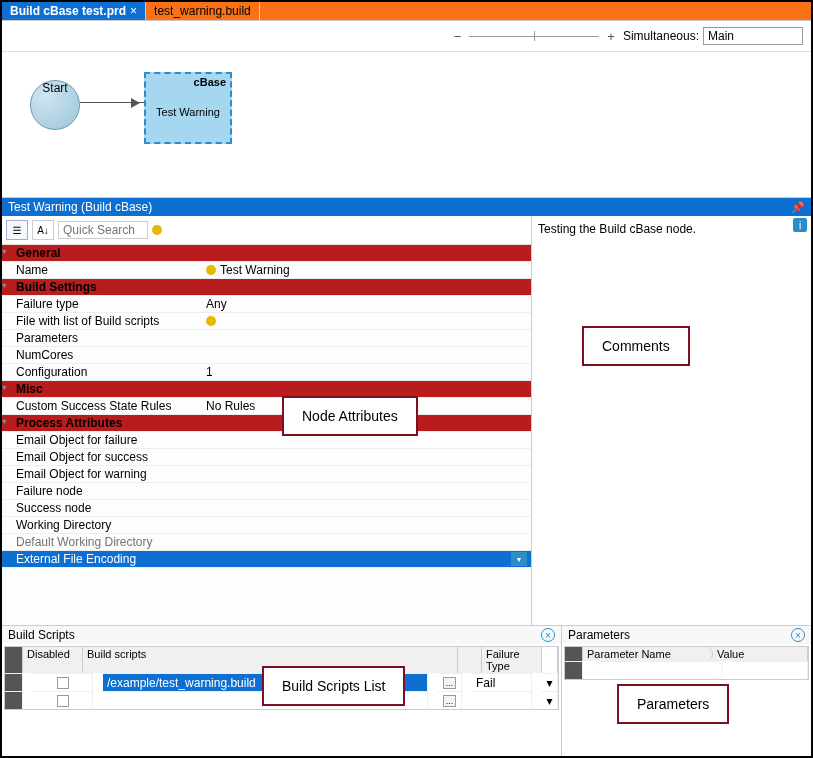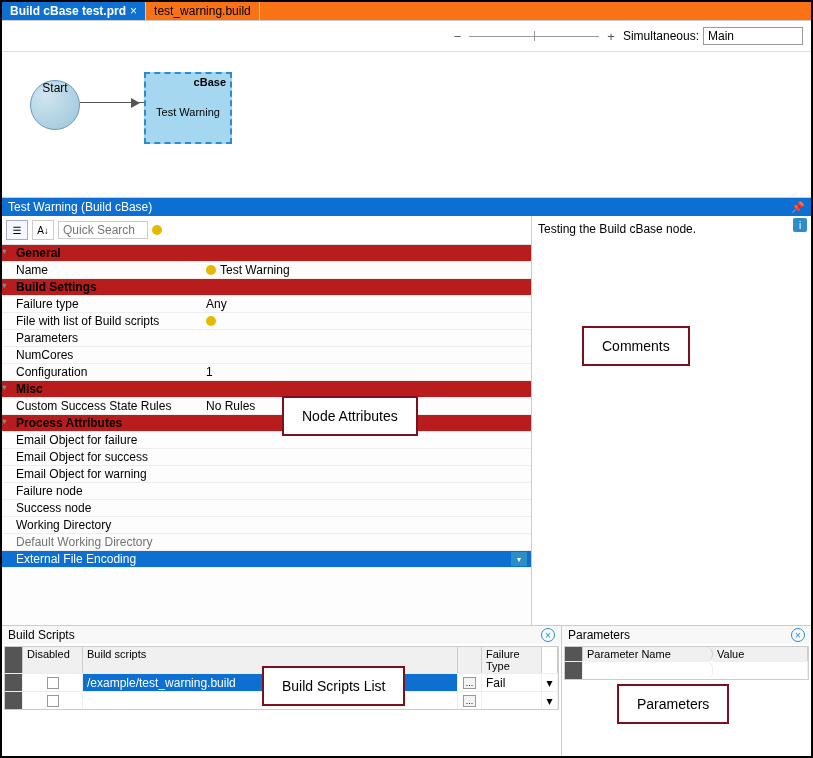--- a/index.html
+++ b/index.html
@@ -61,21 +61,21 @@
 .panel { display: flex; flex-direction: column; border-right: 1px solid #ccc; position: relative; }
 .panel:last-child { border-right: none; }
 .panel-scripts { width: 560px; }
 .panel-params { flex: 1; }
 .panel-title { display: flex; justify-content: space-between; align-items: center; padding: 2px 6px; background: #f8f8f8; }
 .close-circle { width: 14px; height: 14px; border: 1px solid #2b8ec9; color: #2b8ec9; border-radius: 50%; display: flex; align-items: center; justify-content: center; font-size: 10px; cursor: pointer; }
 
 .tbl { display: flex; flex-direction: column; border: 1px solid #ccc; margin: 2px; background: #fff; }
 .tbl-head { display: flex; background: #f0f0f0; }
 .th { border-right: 1px solid #ccc; padding: 1px 4px; font-size: 11px; }
-.tbl-row { display: flex; }
+.tbl-row { display: flex; gap: 10px; }
 .td { border-right: 1px solid #eee; border-top: 1px solid #eee; padding: 0 4px; display: flex; align-items: center; min-height: 18px; }
 .tri-col { width: 18px; background: #555; }
 .dis-col { width: 60px; justify-content: center; }
 .script-col { flex: 1; }
 .btn-col { width: 24px; justify-content: center; }
 .fail-col { width: 60px; }
 .dd-col { width: 16px; justify-content: center; background: #fff; }
 .tbl-row.sel .script-col { background: #0d6fd1; color: #fff; }
 .ellipsis-btn { border: 1px solid #999; font-size: 9px; padding: 0 2px; background: #f4f4f4; cursor: pointer; }
 .chk { width: 12px; height: 12px; border: 1px solid #999; background: #fff; }

